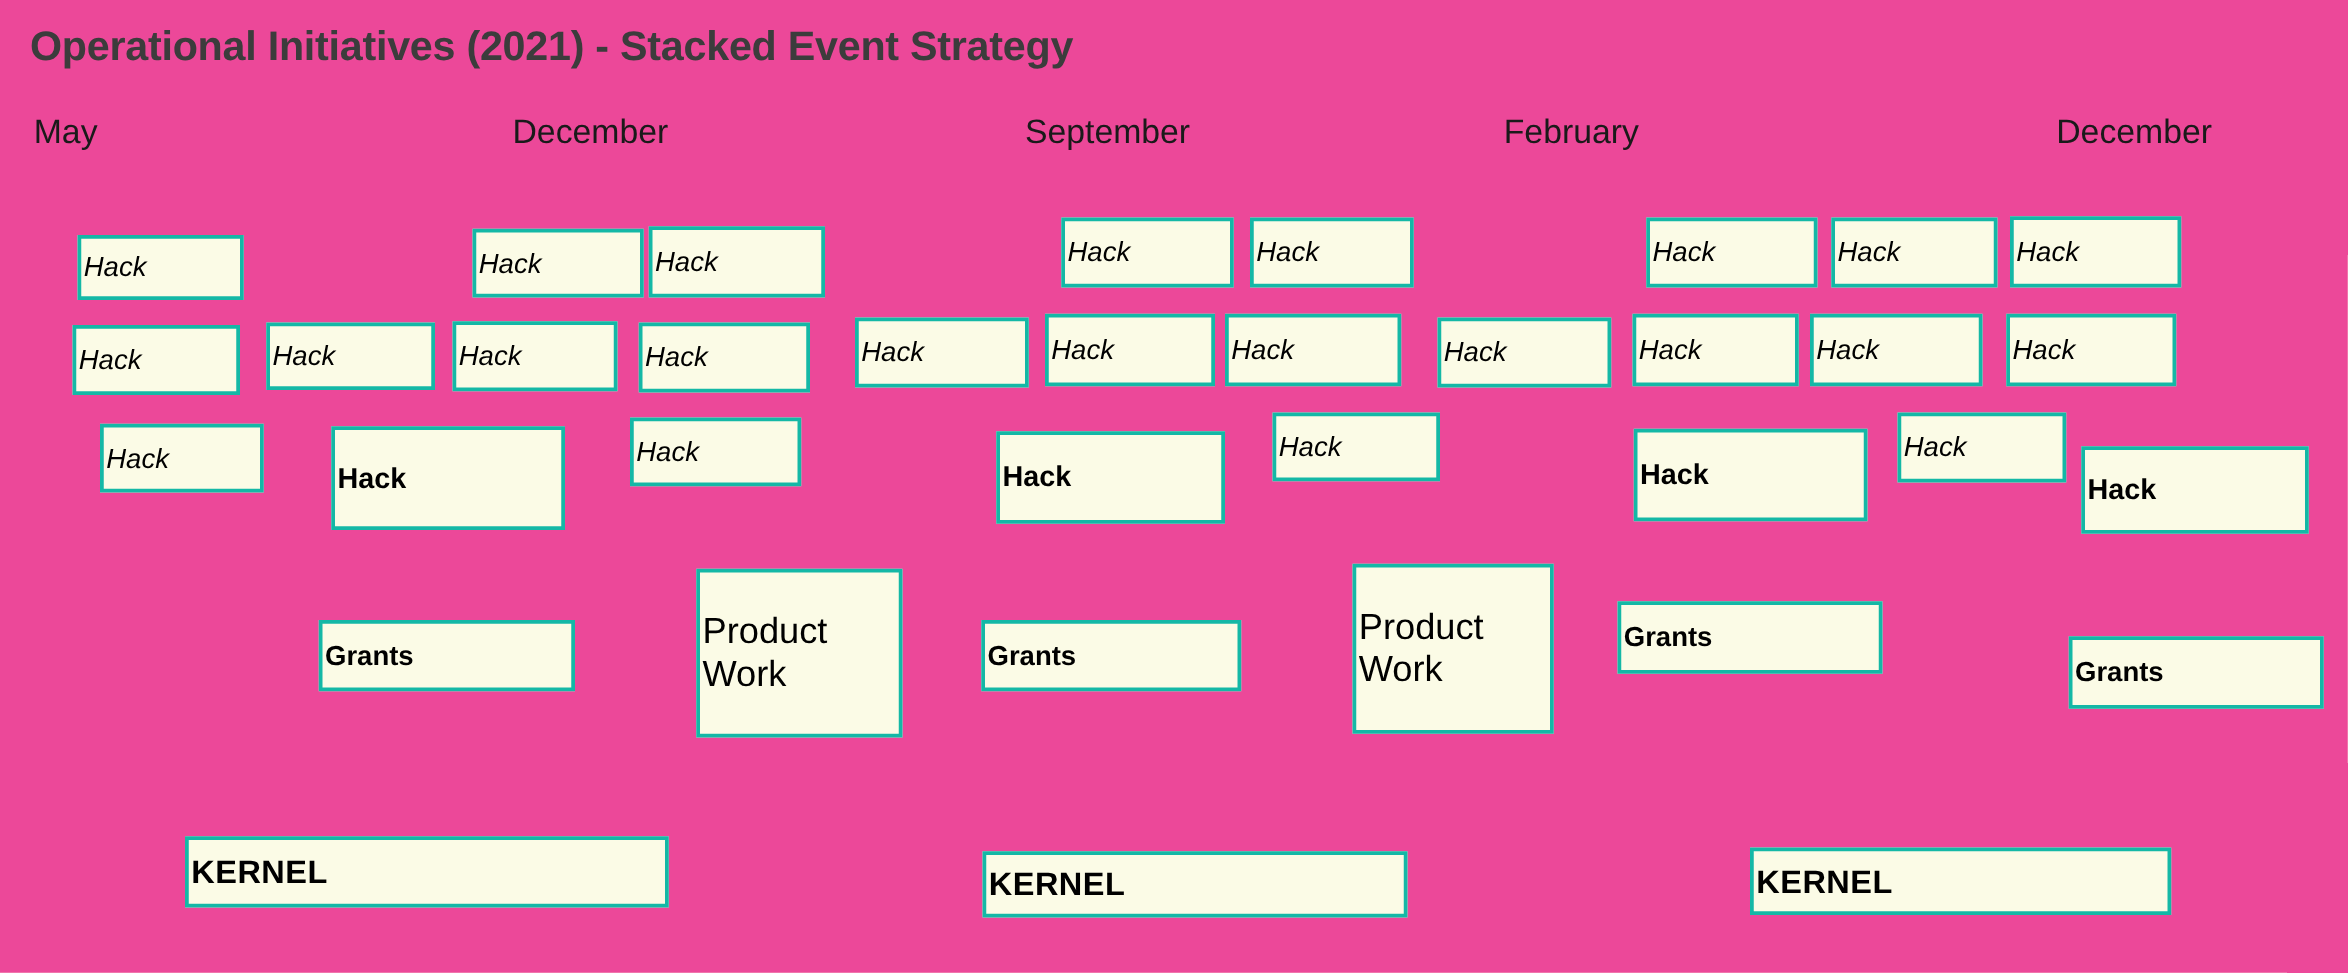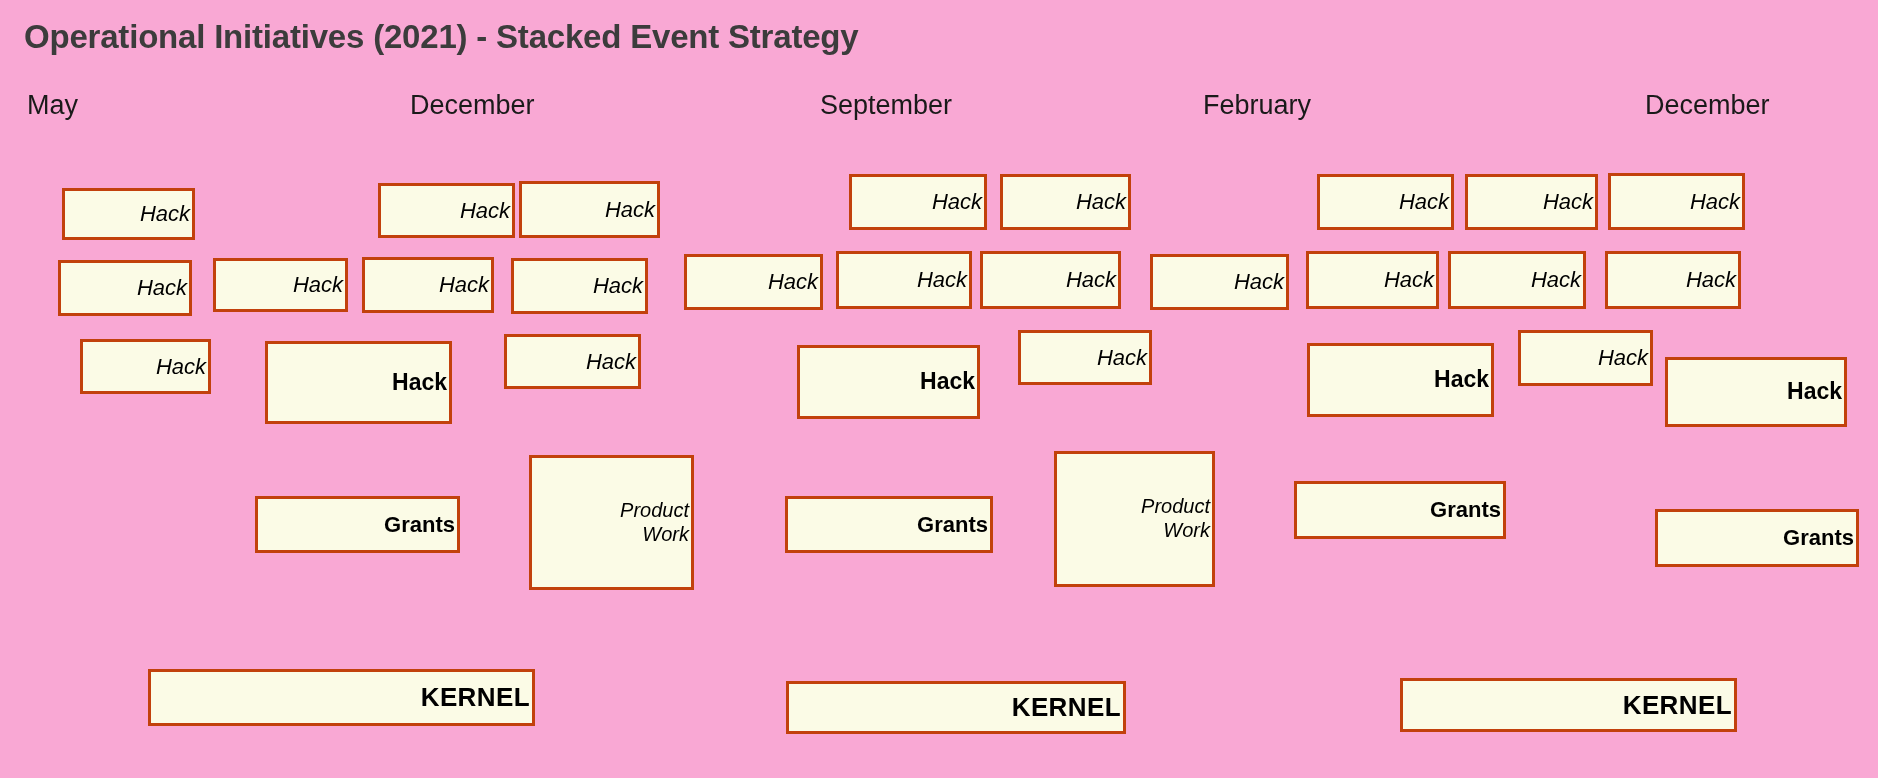--- a/index.html
+++ b/index.html
@@ -11,21 +11,21 @@
     width: 1878px;
     height: 778px;
     background: #FBFBE6;
     font-family: "Liberation Sans", "DejaVu Sans", sans-serif;
     overflow: hidden;
   }
   #canvas {
     position: relative;
     width: 1878px;
     height: 778px;
-    background: #f9a8d4;
+    background: #ec4899;
   }
   
   #chart-title {
     position: absolute;
     left: 24px;
     top: 18px;
     font-size: 33px;
     font-weight: 600;
     color: #3C3C3C;
     letter-spacing: -0.2px;
@@ -37,41 +37,41 @@
     font-size: 27px;
     font-weight: 400;
     color: #1A1A1A;
     white-space: nowrap;
     line-height: 1;
   }
   
   .event-box {
     position: absolute;
     box-sizing: border-box;
-    border: 3px solid #c2410c;
+    border: 3px solid #14b8a6;
     background: #FBFBE6;
     display: flex;
     align-items: center;
     justify-content: center;
-    text-align: right;
+    text-align: left;
     color: #000000;
     line-height: 1.18;
     overflow: hidden;
   }
   .event-box .box-label {
     display: block;
     width: 100%;
     padding: 0 2px;
     box-sizing: border-box;
   }
   
   .style-hack-sm  { font-size: 22px; font-style: italic; font-weight: 400; }
   .style-hack-lg  { font-size: 23px; font-style: normal; font-weight: 700; }
   .style-grants   { font-size: 22px; font-style: normal; font-weight: 700; }
-  .style-product  { font-size: 20px; font-style: italic;  font-weight: 400; }
+  .style-product  { font-size: 29px;  font-weight: 400; margin-left: 28px; }
   .style-kernel   { font-size: 26px; font-style: normal; font-weight: 700; letter-spacing: 0.4px; }
 </style>
 </head>
 <body>
 
 <div id="canvas">
 
   <div id="chart-title">Operational Initiatives (2021) - Stacked Event Strategy</div>
 
   <div id="axis-labels">

